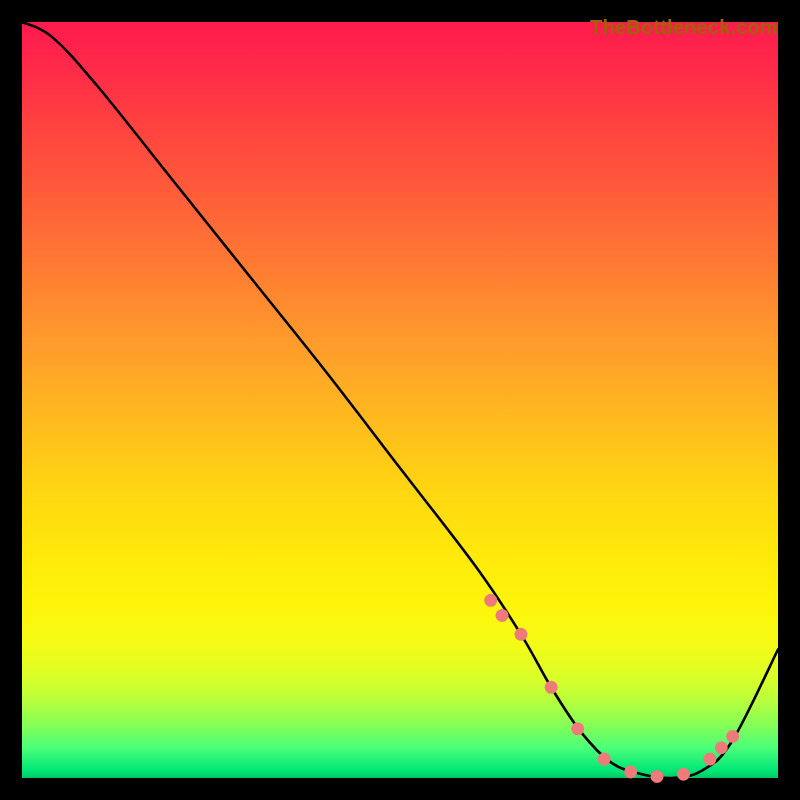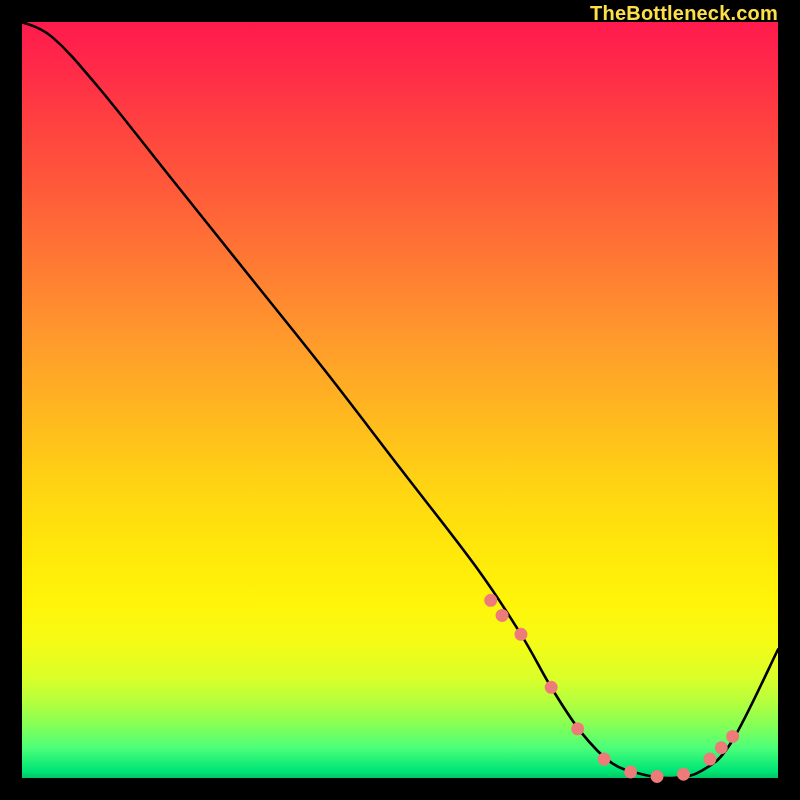--- a/index.html
+++ b/index.html
@@ -40,23 +40,23 @@
       #d8ff2a 87%,
       #b4ff3e 90%,
       #85ff56 93%,
       #4cff79 96%,
       #00e676 99%,
       #00c864 100%
     );
   }
   .attribution {
     position: absolute;
-    top: 2px;
+    top: 16px;
     right: 22px;
-    color: #fde047;
+    color: #a16207;
     font-size: 20px;
     font-weight: 600;
     letter-spacing: 0.2px;
     white-space: nowrap;
   }
   svg.overlay {
     position: absolute;
     left: 0;
     top: 0;
     width: 756px;

